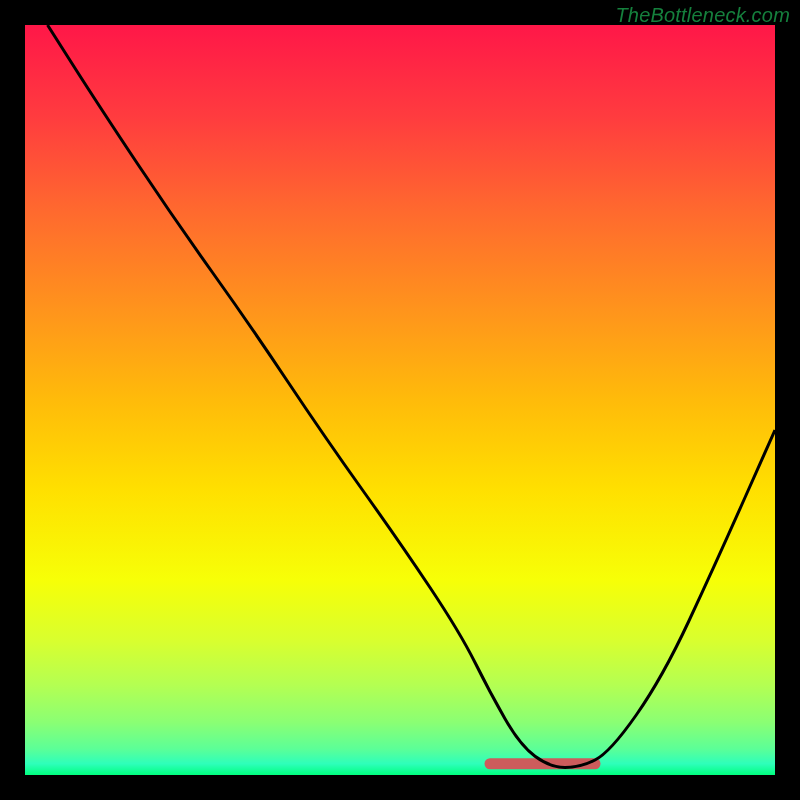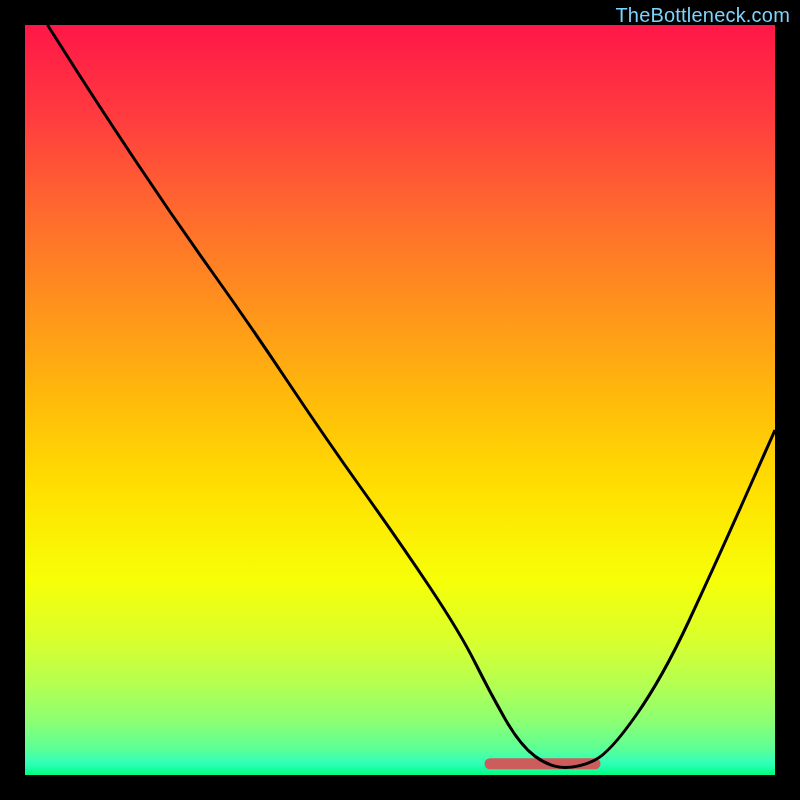--- a/index.html
+++ b/index.html
@@ -36,23 +36,24 @@
   .curve {
     position: absolute;
     top: 0; left: 0;
     width: 100%;
     height: 100%;
   }
   .attribution {
     position: absolute;
     top: 4px;
     right: 10px;
-    color: #7dd3fc;
+    color: #15803d;
     font-size: 20px;
     letter-spacing: 0.2px;
+    font-style: italic;
   }
 </style>
 </head>
 <body>
 
 <div class="frame">
 
   <div class="plot">
     <svg class="gradient" viewBox="0 0 750 750" preserveAspectRatio="none">
       <defs>

